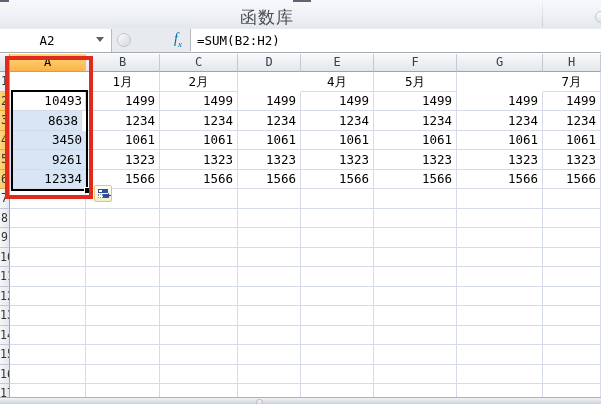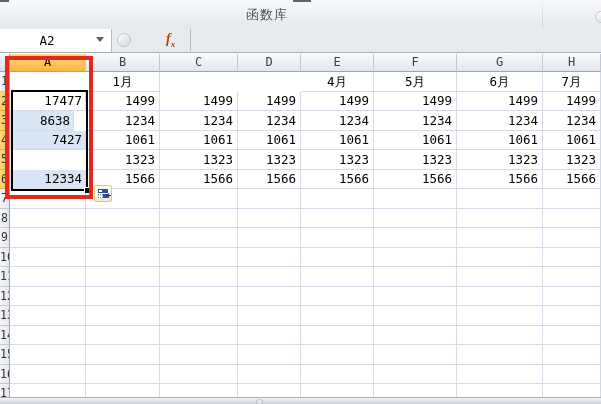--- a/index.html
+++ b/index.html
@@ -6,42 +6,42 @@
   body{
     position:relative;width:601px;height:404px;overflow:hidden;
     background:#fff;font-family:"Liberation Sans",sans-serif;
     -webkit-font-smoothing:none;
   }
   
   .ribbon{position:absolute;left:0;top:0;width:601px;height:28px;
     background:linear-gradient(#f7f9fb,#eef1f5 55%,#e4e8ee);
     border-bottom:1px solid #bfc5cc;}
   .ribbon-label{position:absolute;left:215px;top:6px;width:104px;text-align:center;
-    font-size:13px;color:#4a4f55;letter-spacing:1px;}
+    font-size:17px;color:#4a4f55;letter-spacing:1px;}
   .ribbon-divider{position:absolute;left:542px;top:0;width:1px;height:27px;
     background:linear-gradient(#f2f4f7,#c9ced6);}
   .tab-notch-a{position:absolute;left:0;top:0;width:9px;height:2px;background:#5a6675;}
   .tab-notch-b{position:absolute;left:293px;top:0;width:18px;height:2px;background:#5a6675;}
   .dialog-launcher{position:absolute;left:595px;top:11px;width:10px;height:10px;
     border:1px solid #c2c8d0;border-radius:50%;background:linear-gradient(#fdfdfe,#dfe3e9);}
   
   .fbar{position:absolute;left:0;top:28px;width:601px;height:25px;
     background:#e7eaef;border-bottom:1px solid #a7acb4;box-sizing:border-box;}
   .namebox{position:absolute;left:0;top:1px;width:112px;height:23px;background:#fff;
     border-right:1px solid #b4b8bf;box-sizing:border-box;}
   .namebox-text{position:absolute;left:0;top:4px;width:94px;text-align:center;
     font-family:"DejaVu Sans Mono","Liberation Mono",monospace;font-size:12.5px;color:#000;}
   .nb-arrow{position:absolute;left:96px;top:8px;width:0;height:0;
     border-left:4px solid transparent;border-right:4px solid transparent;
     border-top:5px solid #5c6166;}
   .knob{position:absolute;left:117px;top:5px;width:14px;height:14px;border-radius:50%;
     background:linear-gradient(135deg,#fafbfc,#d4d8de);border:1px solid #c0c4cb;box-sizing:border-box;}
-  .fx-btn{position:absolute;left:166px;top:3px;width:24px;height:19px;
-    font-family:"Liberation Serif",serif;font-style:italic;font-weight:bold;
-    font-size:14px;color:#c2410c;}
+  .fx-btn{position:absolute;left:166px;top:3px;width:24px;height:19px;text-align:center;
+    font-family:"Liberation Serif",serif;font-style:italic;font-weight:normal;
+    font-size:14px;color:#0369a1;}
   .fx-btn sub{font-size:9px;}
   .fbar-divider{position:absolute;left:190px;top:1px;width:1px;height:22px;background:#b4b8bf;}
   .fml{position:absolute;left:191px;top:1px;width:410px;height:23px;background:#fff;
     font-family:"DejaVu Sans Mono","Liberation Mono",monospace;font-size:12.5px;color:#000;
     line-height:23px;padding-left:6px;box-sizing:border-box;white-space:pre;}
   
   .sheet{position:absolute;left:0;top:54px;width:601px;height:343px;background:#fff;overflow:hidden;}
   .corner{position:absolute;left:0;top:0;width:10px;height:18px;
     background:linear-gradient(#f3f5f7,#dde2e8);border-right:1px solid #9aa3af;
     border-bottom:1px solid #9aa3af;box-sizing:border-box;}
@@ -100,20 +100,21 @@
 </div>
 
 <div class="fbar">
   <div class="namebox">
     <div class="namebox-text">A2</div>
     <div class="nb-arrow"></div>
   </div>
   <div class="knob"></div>
   <div class="fx-btn"><span>f</span><sub>x</sub></div>
   <div class="fbar-divider"></div>
+  <div class="fml">=SUM(B2:H2)</div>
 </div>
 
 <div class="sheet" id="sheet">
   <div class="corner"></div>
 <div class="colhdr sel" style="left: 10px; width: 76px;">A</div>
     <div class="colhdr" style="left: 86px; width: 74px;">B</div>
     <div class="colhdr" style="left: 160px; width: 78px;">C</div>
     <div class="colhdr" style="left: 238px; width: 63px;">D</div>
     <div class="colhdr" style="left: 301px; width: 73px;">E</div>
     <div class="colhdr" style="left: 374px; width: 83px;">F</div>
@@ -130,48 +131,49 @@
     <div class="rowhdr" style="top: 174px; height: 20px;">9</div>
     <div class="rowhdr" style="top: 194px; height: 19px;">10</div>
     <div class="rowhdr" style="top: 213px; height: 20px;">11</div>
     <div class="rowhdr" style="top: 233px; height: 19px;">12</div>
     <div class="rowhdr" style="top: 252px; height: 20px;">13</div>
     <div class="rowhdr" style="top: 272px; height: 19px;">14</div>
     <div class="rowhdr" style="top: 291px; height: 20px;">15</div>
     <div class="rowhdr" style="top: 311px; height: 19px;">16</div>
     <div class="rowhdr" style="top: 330px; height: 20px;">17</div>
     <div class="cell" style="left: 86px; width: 74px; top: 18px; height: 20px; line-height: 19px; text-align: center;">1月</div>
+    <div class="cell" style="left: 160px; width: 78px; top: 18px; height: 20px; line-height: 19px; text-align: center;">2月</div>
     <div class="cell" style="left: 301px; width: 73px; top: 18px; height: 20px; line-height: 19px; text-align: center;">4月</div>
     <div class="cell" style="left: 374px; width: 83px; top: 18px; height: 20px; line-height: 19px; text-align: center;">5月</div>
-    <div class="cell" style="left: 457px; width: 86px; top: 18px; height: 20px; line-height: 19px; text-align: center;">6月</div>
     <div class="cell" style="left: 543px; width: 58px; top: 18px; height: 20px; line-height: 19px; text-align: center;">7月</div>
-    <div class="cell" style="left: 10px; width: 76px; top: 38px; height: 19px; line-height: 18px; text-align: right; padding-right: 3px;">17477</div>
+    <div class="cell" style="left: 10px; width: 76px; top: 38px; height: 19px; line-height: 18px; text-align: right; padding-right: 3px;">10493</div>
     <div class="cell" style="left: 86px; width: 74px; top: 38px; height: 19px; line-height: 18px; text-align: right; padding-right: 4px;">1499</div>
     <div class="cell" style="left: 160px; width: 78px; top: 38px; height: 19px; line-height: 18px; text-align: right; padding-right: 4px;">1499</div>
     <div class="cell" style="left: 238px; width: 63px; top: 38px; height: 19px; line-height: 18px; text-align: right; padding-right: 4px;">1499</div>
     <div class="cell" style="left: 301px; width: 73px; top: 38px; height: 19px; line-height: 18px; text-align: right; padding-right: 4px;">1499</div>
     <div class="cell" style="left: 374px; width: 83px; top: 38px; height: 19px; line-height: 18px; text-align: right; padding-right: 4px;">1499</div>
     <div class="cell" style="left: 457px; width: 86px; top: 38px; height: 19px; line-height: 18px; text-align: right; padding-right: 4px;">1499</div>
     <div class="cell" style="left: 543px; width: 58px; top: 38px; height: 19px; line-height: 18px; text-align: right; padding-right: 4px;">1499</div>
-    <div class="cell fillblue" style="left: 10px; width: 64px; top: 57px; height: 20px; line-height: 19px; text-align: right; padding-right: 3px;">8638</div>
+    <div class="cell fillblue" style="left: 10px; width: 72px; top: 57px; height: 20px; line-height: 19px; text-align: right; padding-right: 3px;">8638</div>
     <div class="cell" style="left: 86px; width: 74px; top: 57px; height: 20px; line-height: 19px; text-align: right; padding-right: 4px;">1234</div>
     <div class="cell" style="left: 160px; width: 78px; top: 57px; height: 20px; line-height: 19px; text-align: right; padding-right: 4px;">1234</div>
     <div class="cell" style="left: 238px; width: 63px; top: 57px; height: 20px; line-height: 19px; text-align: right; padding-right: 4px;">1234</div>
     <div class="cell" style="left: 301px; width: 73px; top: 57px; height: 20px; line-height: 19px; text-align: right; padding-right: 4px;">1234</div>
     <div class="cell" style="left: 374px; width: 83px; top: 57px; height: 20px; line-height: 19px; text-align: right; padding-right: 4px;">1234</div>
     <div class="cell" style="left: 457px; width: 86px; top: 57px; height: 20px; line-height: 19px; text-align: right; padding-right: 4px;">1234</div>
     <div class="cell" style="left: 543px; width: 58px; top: 57px; height: 20px; line-height: 19px; text-align: right; padding-right: 4px;">1234</div>
-    <div class="cell fillblue" style="left: 10px; width: 76px; top: 77px; height: 19px; line-height: 18px; text-align: right; padding-right: 3px;">7427</div>
+    <div class="cell fillblue" style="left: 10px; width: 76px; top: 77px; height: 19px; line-height: 18px; text-align: right; padding-right: 3px;">3450</div>
     <div class="cell" style="left: 86px; width: 74px; top: 77px; height: 19px; line-height: 18px; text-align: right; padding-right: 4px;">1061</div>
     <div class="cell" style="left: 160px; width: 78px; top: 77px; height: 19px; line-height: 18px; text-align: right; padding-right: 4px;">1061</div>
     <div class="cell" style="left: 238px; width: 63px; top: 77px; height: 19px; line-height: 18px; text-align: right; padding-right: 4px;">1061</div>
     <div class="cell" style="left: 301px; width: 73px; top: 77px; height: 19px; line-height: 18px; text-align: right; padding-right: 4px;">1061</div>
     <div class="cell" style="left: 374px; width: 83px; top: 77px; height: 19px; line-height: 18px; text-align: right; padding-right: 4px;">1061</div>
     <div class="cell" style="left: 457px; width: 86px; top: 77px; height: 19px; line-height: 18px; text-align: right; padding-right: 4px;">1061</div>
     <div class="cell" style="left: 543px; width: 58px; top: 77px; height: 19px; line-height: 18px; text-align: right; padding-right: 4px;">1061</div>
+    <div class="cell fillblue" style="left: 10px; width: 76px; top: 96px; height: 20px; line-height: 19px; text-align: right; padding-right: 3px;">9261</div>
     <div class="cell" style="left: 86px; width: 74px; top: 96px; height: 20px; line-height: 19px; text-align: right; padding-right: 4px;">1323</div>
     <div class="cell" style="left: 160px; width: 78px; top: 96px; height: 20px; line-height: 19px; text-align: right; padding-right: 4px;">1323</div>
     <div class="cell" style="left: 238px; width: 63px; top: 96px; height: 20px; line-height: 19px; text-align: right; padding-right: 4px;">1323</div>
     <div class="cell" style="left: 301px; width: 73px; top: 96px; height: 20px; line-height: 19px; text-align: right; padding-right: 4px;">1323</div>
     <div class="cell" style="left: 374px; width: 83px; top: 96px; height: 20px; line-height: 19px; text-align: right; padding-right: 4px;">1323</div>
     <div class="cell" style="left: 457px; width: 86px; top: 96px; height: 20px; line-height: 19px; text-align: right; padding-right: 4px;">1323</div>
     <div class="cell" style="left: 543px; width: 58px; top: 96px; height: 20px; line-height: 19px; text-align: right; padding-right: 4px;">1323</div>
     <div class="cell fillblue" style="left: 10px; width: 76px; top: 116px; height: 19px; line-height: 18px; text-align: right; padding-right: 3px;">12334</div>
     <div class="cell" style="left: 86px; width: 74px; top: 116px; height: 19px; line-height: 18px; text-align: right; padding-right: 4px;">1566</div>
     <div class="cell" style="left: 160px; width: 78px; top: 116px; height: 19px; line-height: 18px; text-align: right; padding-right: 4px;">1566</div>

